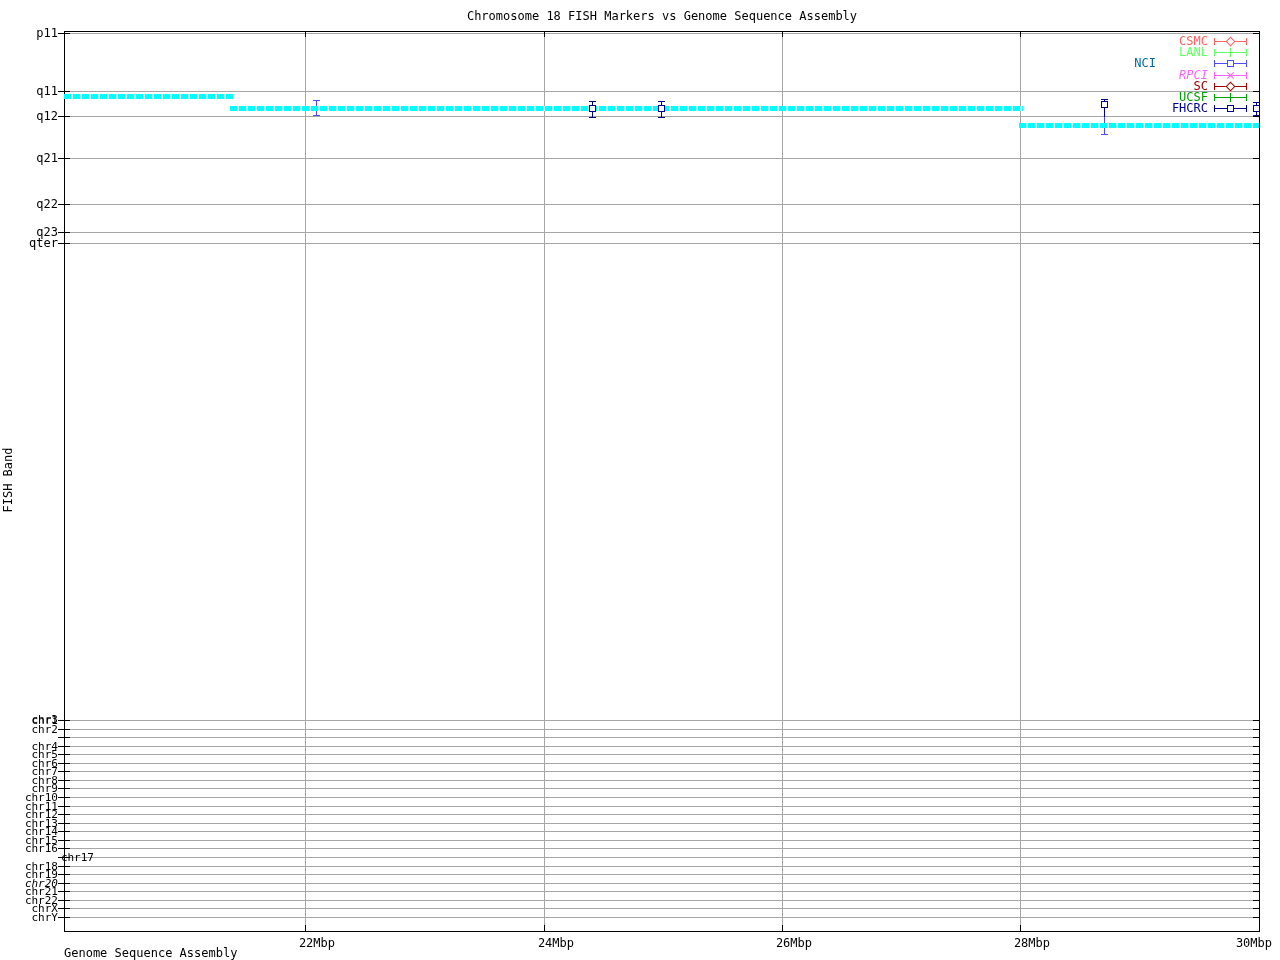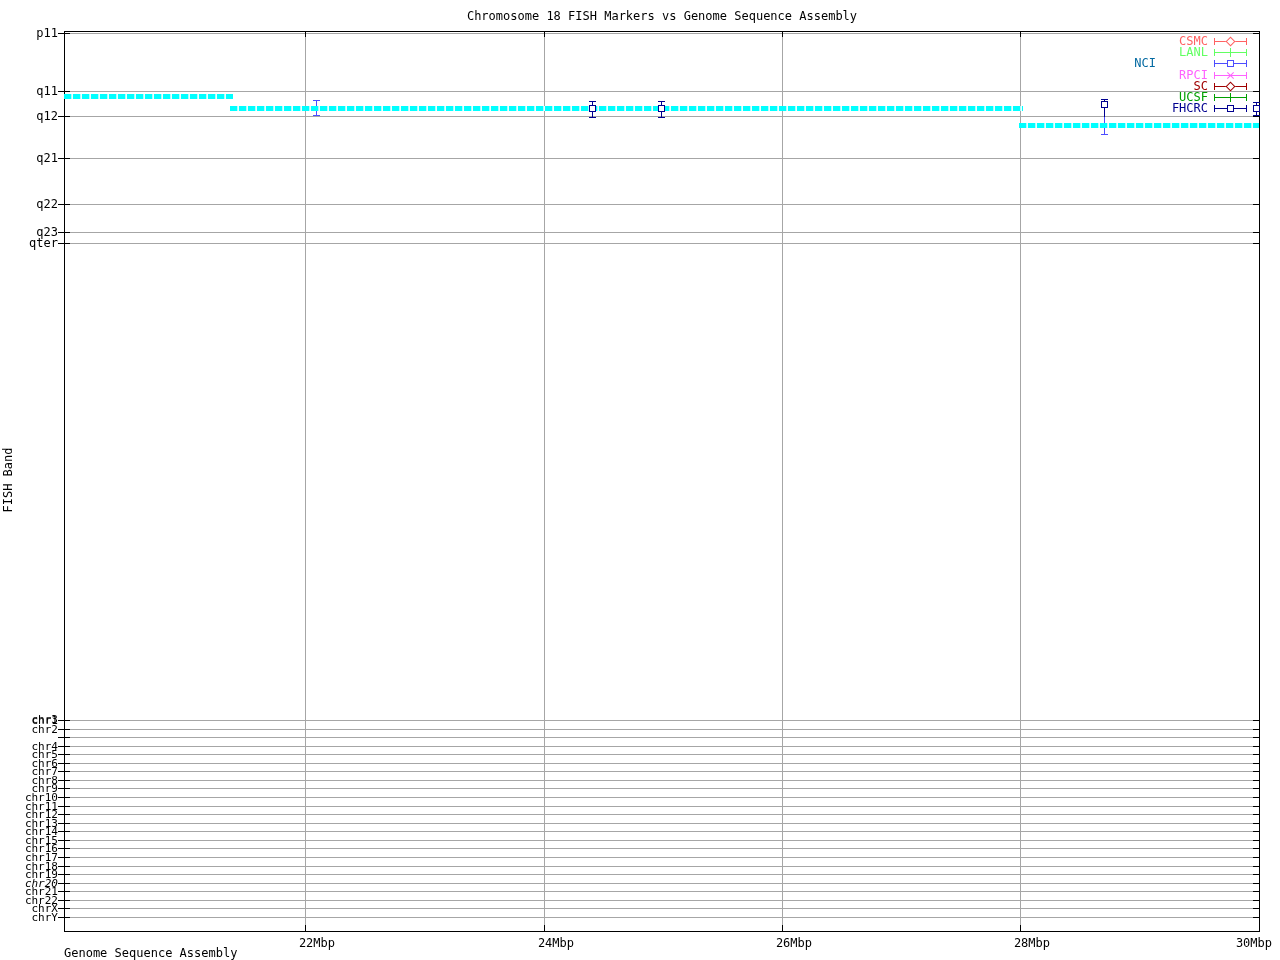--- a/index.html
+++ b/index.html
@@ -179,21 +179,21 @@
       <div class="abs tick" style="left: 1253px; top: 831px; width: 6px; height: 1px;"></div>
       <div class="abs t11 ylab" style="top: 826px;">chr14</div>
       <div class="abs tick" style="left: 58px; top: 840px; width: 12px; height: 1px;"></div>
       <div class="abs tick" style="left: 1253px; top: 840px; width: 6px; height: 1px;"></div>
       <div class="abs t11 ylab" style="top: 835px;">chr15</div>
       <div class="abs tick" style="left: 58px; top: 848px; width: 12px; height: 1px;"></div>
       <div class="abs tick" style="left: 1253px; top: 848px; width: 6px; height: 1px;"></div>
       <div class="abs t11 ylab" style="top: 843px;">chr16</div>
       <div class="abs tick" style="left: 58px; top: 857px; width: 12px; height: 1px;"></div>
       <div class="abs tick" style="left: 1253px; top: 857px; width: 6px; height: 1px;"></div>
-      <div class="abs t11 ylab" style="top: 852px;">chr17</div>
+      <div class="abs t11 ylab" style="top: 852px; margin-left: 36px;">chr17</div>
       <div class="abs tick" style="left: 58px; top: 866px; width: 12px; height: 1px;"></div>
       <div class="abs tick" style="left: 1253px; top: 866px; width: 6px; height: 1px;"></div>
       <div class="abs t11 ylab" style="top: 861px;">chr18</div>
       <div class="abs tick" style="left: 58px; top: 874px; width: 12px; height: 1px;"></div>
       <div class="abs tick" style="left: 1253px; top: 874px; width: 6px; height: 1px;"></div>
       <div class="abs t11 ylab" style="top: 869px;">chr19</div>
       <div class="abs tick" style="left: 58px; top: 883px; width: 12px; height: 1px;"></div>
       <div class="abs tick" style="left: 1253px; top: 883px; width: 6px; height: 1px;"></div>
       <div class="abs t11 ylab" style="top: 878px; font-style: italic;">chr20</div>
       <div class="abs tick" style="left: 58px; top: 891px; width: 12px; height: 1px;"></div>
@@ -232,21 +232,21 @@
       <div class="abs " style="left: 0px; top: 0px;">
         <div class="abs t12 legend-label" style="left: 948px; top: 56.4px; color: #0369a1;">NCI</div>
         <div class="abs legend-line" style="left: 1214px; top: 63.4px; width: 33px; background: rgb(77, 77, 255);"></div>
         <div class="abs legend-cap" style="left: 1214px; top: 60.4px; background: rgb(77, 77, 255);"></div>
         <div class="abs legend-cap" style="left: 1246px; top: 60.4px; background: rgb(77, 77, 255);"></div>
         <div class="abs mk" style="left: 1226px; top: 59.4px;">
           <div class="marker-square" style="position: absolute; left: 1px; top: 1px; border-color: rgb(77, 77, 255);"></div>
         </div>
       </div>
       <div class="abs " style="left: 0px; top: 0px;">
-        <div class="abs t12 legend-label" style="left: 1000px; top: 67.6px; color: rgb(255, 98, 255);">RPCI</div>
+        <div class="abs t12 legend-label" style="left: 1000px; top: 67.6px; color: rgb(255, 98, 255); font-style: italic;">RPCI</div>
         <div class="abs legend-line" style="left: 1214px; top: 74.6px; width: 33px; background: rgb(255, 98, 255);"></div>
         <div class="abs legend-cap" style="left: 1214px; top: 71.6px; background: rgb(255, 98, 255);"></div>
         <div class="abs legend-cap" style="left: 1246px; top: 71.6px; background: rgb(255, 98, 255);"></div>
         <div class="abs mk" style="left: 1226px; top: 70.6px;">
           <div style="width: 9px; height: 1px; left: 0px; top: 4px; background: rgb(255, 98, 255); transform: rotate(45deg);"></div>
           <div style="width: 1px; height: 9px; left: 4px; top: 0px; background: rgb(255, 98, 255); transform: rotate(45deg);"></div>
         </div>
       </div>
       <div class="abs " style="left: 0px; top: 0px;">
         <div class="abs t12 legend-label" style="left: 1000px; top: 78.8px; color: rgb(160, 0, 0);">SC</div>

